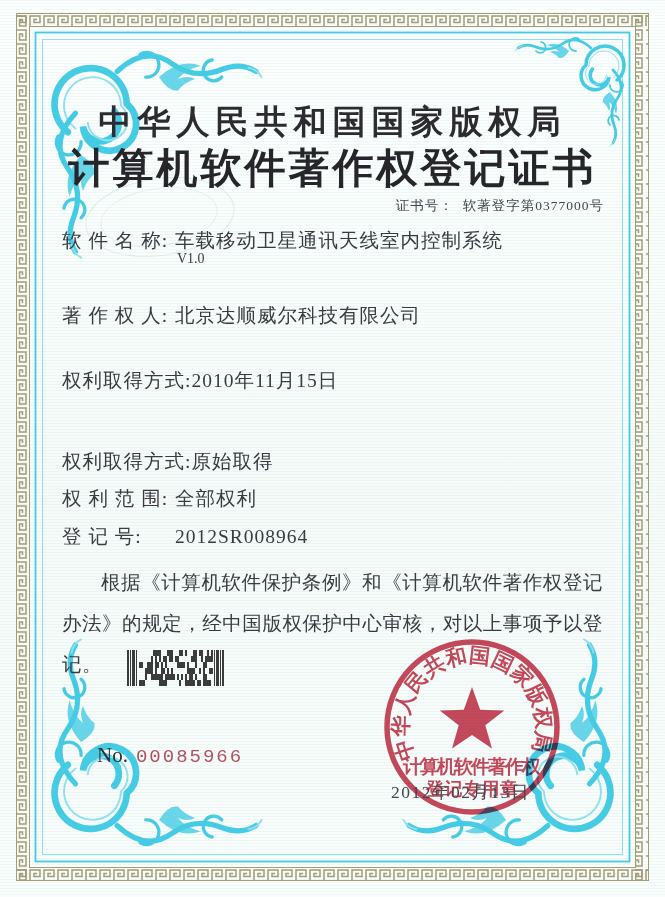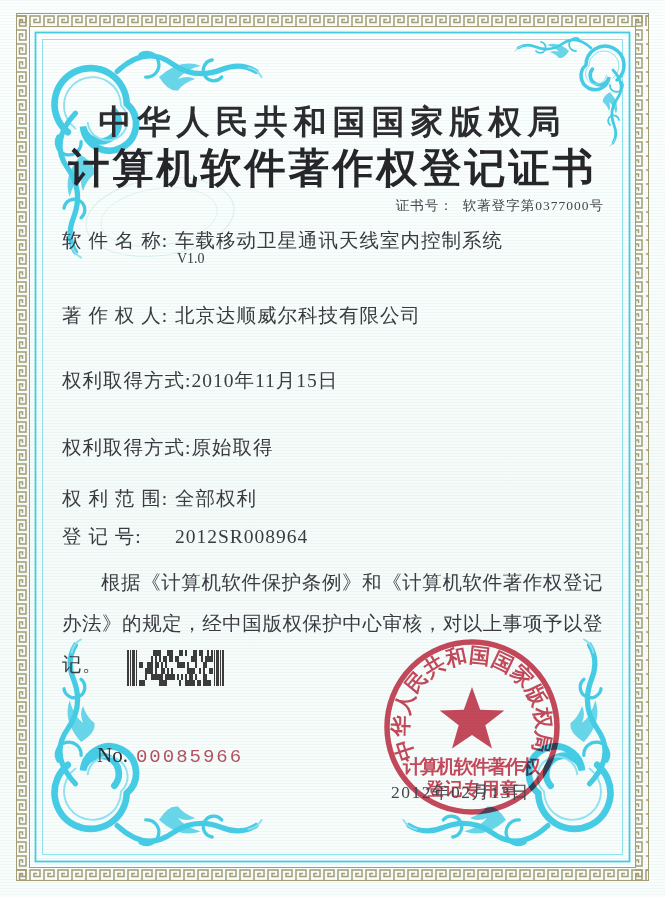--- a/index.html
+++ b/index.html
@@ -25,21 +25,21 @@
   .watermark{position:absolute;left:85px;top:178px;width:150px;height:78px;border:1px solid rgba(150,205,205,0.30);border-radius:50%;transform:rotate(-8deg);}
   .watermark2{position:absolute;left:100px;top:188px;width:118px;height:58px;border:1px solid rgba(150,205,205,0.22);border-radius:50%;transform:rotate(-8deg);}
   .authority{position:absolute;left:0;top:100px;width:100%;text-align:center;font-size:33px;font-weight:700;letter-spacing:6px;color:#2c2c30;}
   .cert-title{position:absolute;left:0;top:141px;width:100%;text-align:center;font-size:41px;font-weight:700;letter-spacing:3px;color:#26262a;}
   .certno{position:absolute;top:197px;right:61px;font-size:13.5px;color:#44444c;letter-spacing:1px;text-align:right;}
   .certno .lbl{margin-right:9px;}
   .row{position:absolute;left:62px;width:545px;font-size:19.5px;color:#3a3a41;white-space:nowrap;}
   .row .lbl{display:inline-block;min-width:113px;letter-spacing:1px;}
   .row .val{letter-spacing:1px;}
   .r1{top:227px;} .v2{position:absolute;left:177px;top:251px;font-size:14px;color:#3a3a41;}
-  .r2{top:302px;} .r3{top:367px;} .r4{top:407px;} .r5{top:434px;} .r6{top:485px;} .r7{top:523px;}
+  .r2{top:302px;} .r3{top:367px;} .r4{top:407px;} .r5{top:448px;} .r6{top:485px;} .r7{top:523px;}
   .statement{position:absolute;left:62px;top:562px;width:541px;font-size:19.5px;line-height:41px;text-indent:2em;text-align:justify;letter-spacing:0.5px;color:#3a3a41;}
   .barcode{position:absolute;left:127px;top:650px;}
   .serial{position:absolute;left:97px;top:743px;font-size:21px;color:#2e2e33;}
   .serial .num{font-family:"Liberation Mono","DejaVu Sans Mono",monospace;font-size:19px;color:var(--serial_red);letter-spacing:2px;margin-left:8px;}
   .seal{position:absolute;left:374px;top:629px;mix-blend-mode:multiply;opacity:.92;}
   .seal text{fill:var(--seal_red);font-family:"Liberation Serif","DejaVu Serif",serif;font-weight:700;}
   .seal-date{position:absolute;left:391px;top:780px;font-size:17.5px;letter-spacing:1.5px;color:#45454d;}
 </style>
 </head>
 <body>

